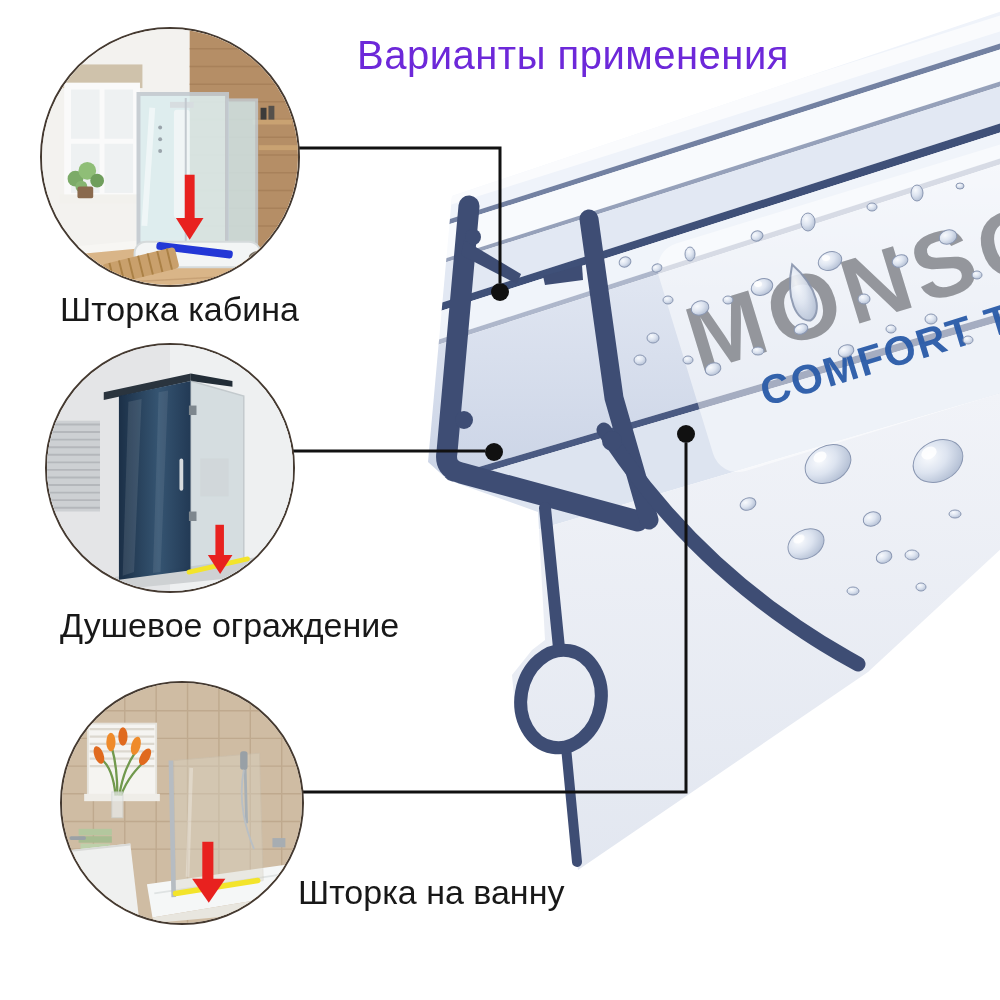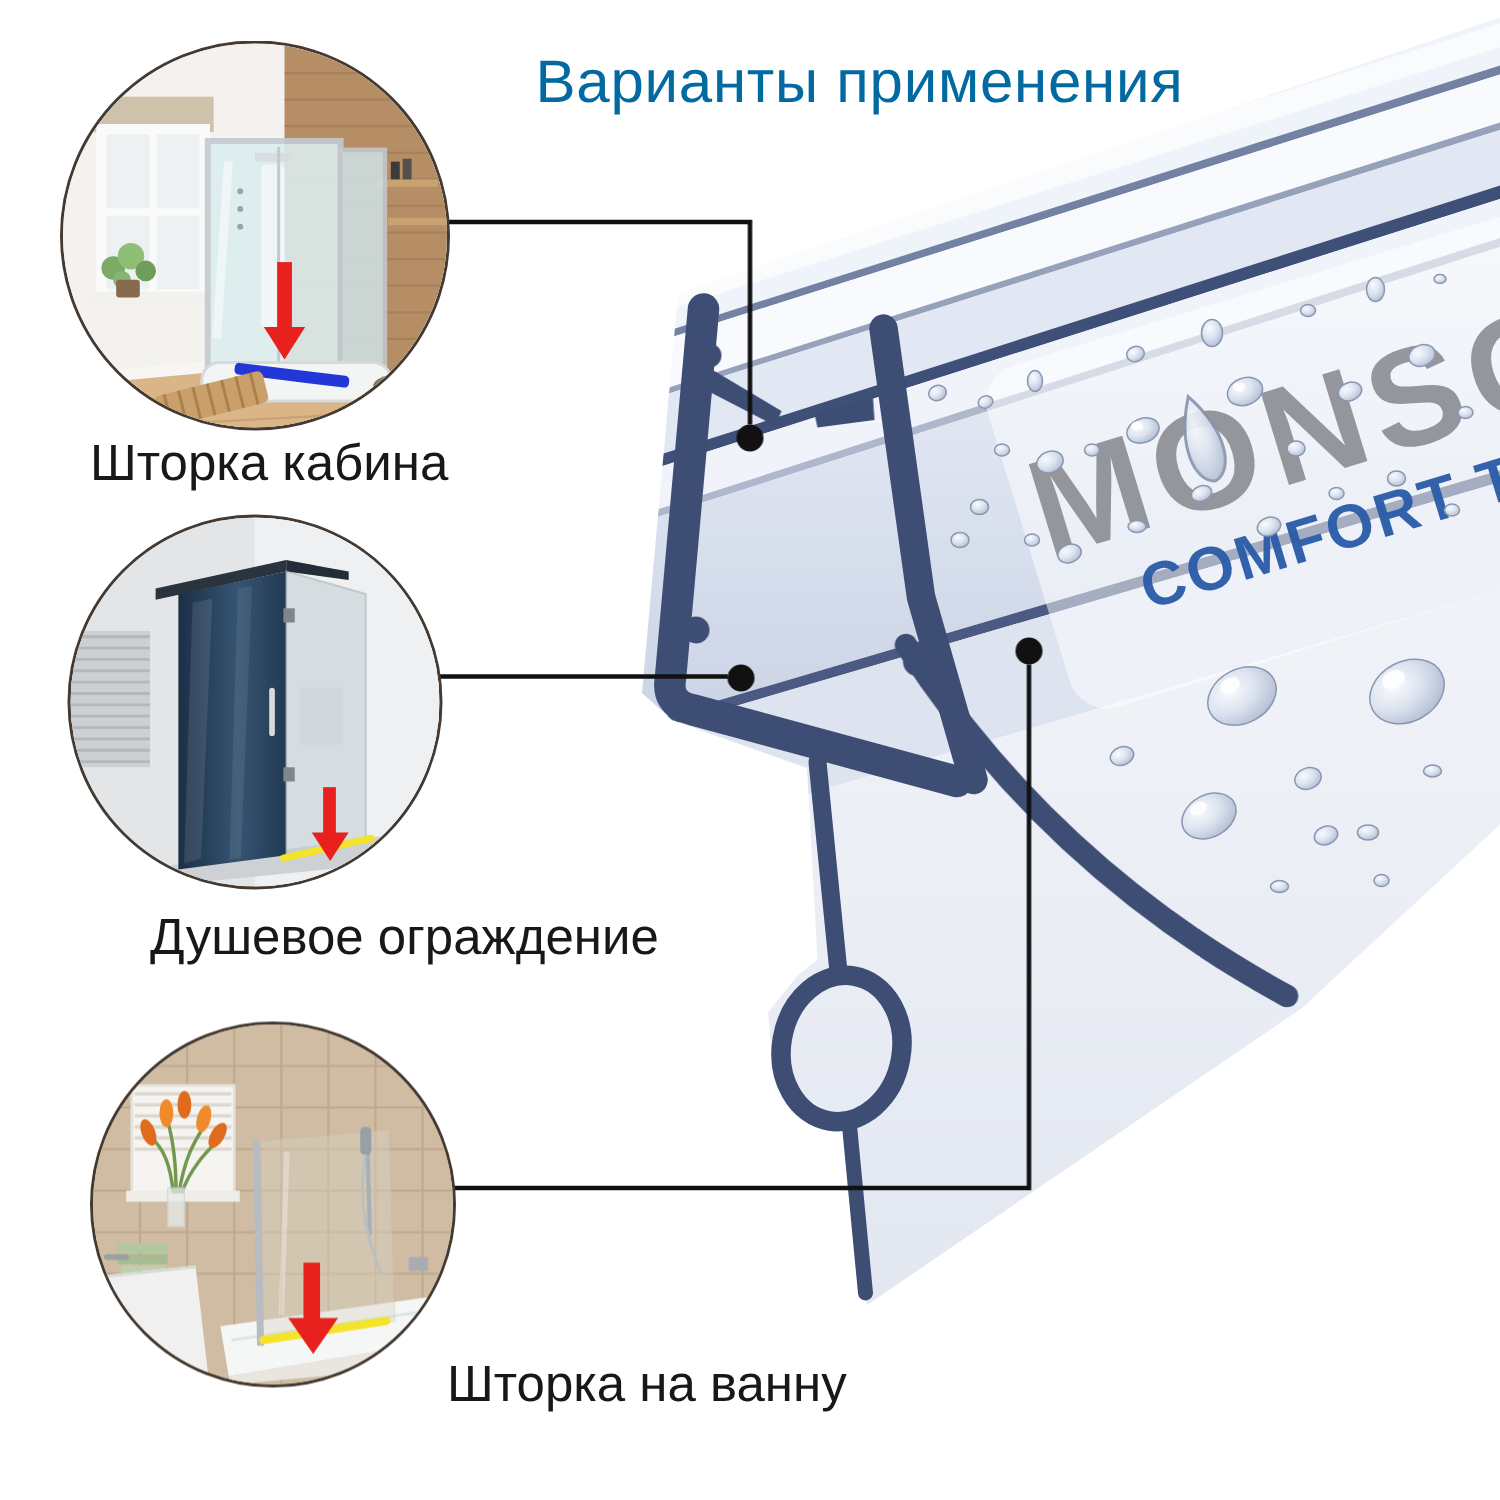--- a/index.html
+++ b/index.html
@@ -1,23 +1,23 @@
 <!DOCTYPE html>
 <html><head>
 <meta charset="utf-8">
 <style>
   html,body{margin:0;padding:0;background:#ffffff;}
   .stage{position:relative;width:1000px;height:1000px;background:#ffffff;overflow:hidden;
          font-family:"Liberation Sans",sans-serif;}
   .title{position:absolute;left:357px;top:33px;font-size:40px;letter-spacing:.5px;
-         color:#0369a1;white-space:nowrap;}
+         color:#6d28d9;white-space:nowrap;}
   .app-label{position:absolute;font-size:34px;color:#181818;white-space:nowrap;}
   .label-1{left:60px;top:290px;}
-  .label-2{left:60px;top:606px;margin-left:40px;}
-  .label-3{left:298px;top:904px;}
+  .label-2{left:60px;top:606px;}
+  .label-3{left:298px;top:873px;}
   .photo-circle{position:absolute;border-radius:50%;border:2px solid #453a31;
                 overflow:hidden;background:#eceae6;}
   .circle-1{left:40px;top:27px;width:256px;height:256px;}
   .circle-2{left:45px;top:343px;width:246px;height:246px;}
   .circle-3{left:60px;top:681px;width:240px;height:240px;}
   .photo-circle svg{display:block;width:100%;height:100%;}
   .art{position:absolute;left:0;top:0;width:1000px;height:1000px;}
   .wm-brand{font-family:"Liberation Sans",sans-serif;font-weight:800;font-size:93px;
             letter-spacing:6px;fill:#7e8086;opacity:.8;}
   .wm-tag{font-family:"Liberation Sans",sans-serif;font-weight:700;font-size:41px;

